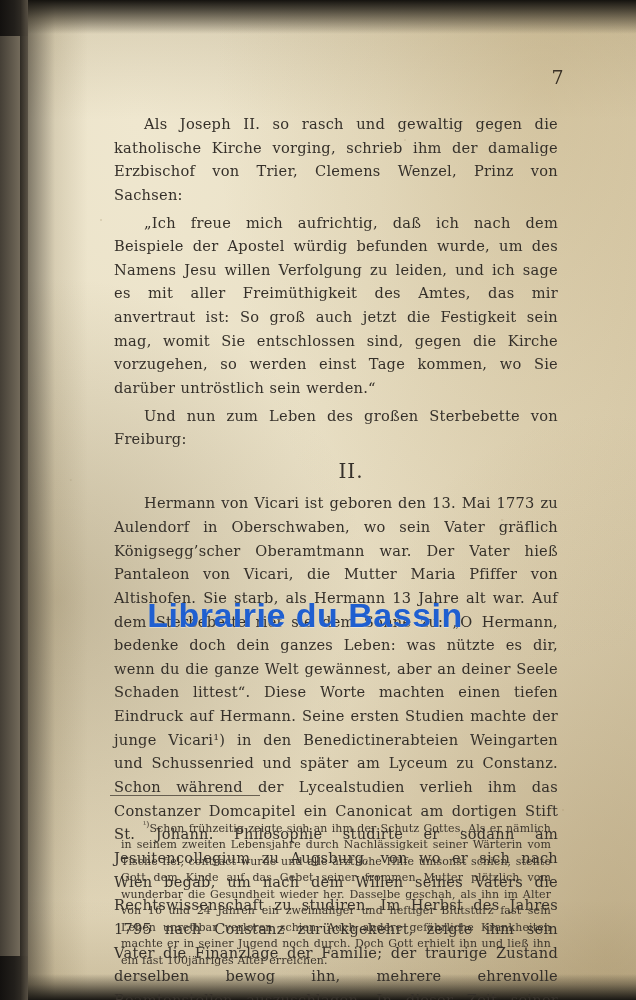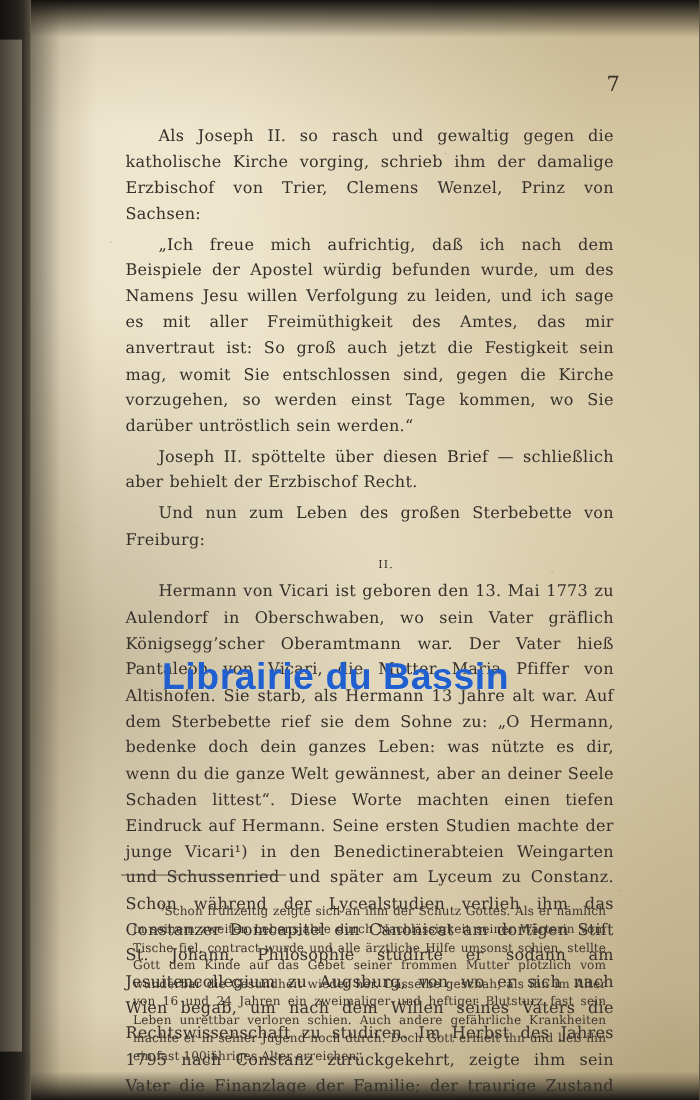--- a/index.html
+++ b/index.html
@@ -71,21 +71,21 @@
     font-size:14.6px;
     line-height:1.62;
     text-align:justify;
     font-family:"DejaVu Serif", serif;
     letter-spacing:.25px;
     word-spacing:.6px;
   }
   .body p{margin:4px;text-indent:30px;}
   .section-num{
     text-align:center;margin:10px 0 6px 0;text-indent:0;
-    font-size:10px;letter-spacing:1px;
+    font-size:20px;letter-spacing:1px;
   }
   .rule{
     position:absolute;left:82px;top:795px;width:150px;height:1px;
     background:#4a4238;opacity:.8;
   }
   .footnote{
     position:absolute;left:82px;top:808px;width:452px;
     color:#3c352c;
     font-size:11px;
     line-height:1.5;
@@ -137,21 +137,20 @@
   <div class="page-top-shadow"></div>
   <div class="page-bottom-shadow"></div>
 
   <div class="content" style="left:28px;">
 
     <div class="folio">7</div>
 
     <div class="body">
       <p>Als Joseph II. so rasch und gewaltig gegen die katholische Kirche vorging, schrieb ihm der damalige Erzbischof von Trier, Clemens Wenzel, Prinz von Sachsen:</p>
       <p>„Ich freue mich aufrichtig, daß ich nach dem Beispiele der Apostel würdig befunden wurde, um des Namens Jesu willen Verfolgung zu leiden, und ich sage es mit aller Freimüthigkeit des Amtes, das mir anvertraut ist: So groß auch jetzt die Festigkeit sein mag, womit Sie entschlossen sind, gegen die Kirche vorzugehen, so werden einst Tage kommen, wo Sie darüber untröstlich sein werden.“</p>
-      <p>Joseph II. spöttelte über diesen Brief — schließlich aber behielt der Erzbischof Recht.</p>
       <p>Und nun zum Leben des großen Sterbebette von Freiburg:</p>
       <p class="section-num">II.</p>
       <p>Hermann von Vicari ist geboren den 13. Mai 1773 zu Aulendorf in Oberschwaben, wo sein Vater gräflich Königsegg’scher Oberamtmann war. Der Vater hieß Pantaleon von Vicari, die Mutter Maria Pfiffer von Altishofen. Sie starb, als Hermann 13 Jahre alt war. Auf dem Sterbebette rief sie dem Sohne zu: „O Hermann, bedenke doch dein ganzes Leben: was nützte es dir, wenn du die ganze Welt gewännest, aber an deiner Seele Schaden littest“. Diese Worte machten einen tiefen Eindruck auf Hermann. Seine ersten Studien machte der junge Vicari¹) in den Benedictinerabteien Weingarten und Schussenried und später am Lyceum zu Constanz. Schon während der Lycealstudien verlieh ihm das Constanzer Domcapitel ein Canonicat am dortigen Stift St. Johann. Philosophie studirte er sodann am Jesuitencollegium zu Augsburg, von wo er sich nach Wien begab, um nach dem Willen seines Vaters die Rechtswissenschaft zu studiren. Im Herbst des Jahres 1795 nach Constanz zurückgekehrt, zeigte ihm sein Vater die Finanzlage der Familie; der traurige Zustand derselben bewog ihn, mehrere ehrenvolle Beamtenstellen auszuschlagen. In dieser Zeit seiner juristischen Praxis, als Gesandtschafts-Secretär bei dem schwäbischen Kreisconvent in Augsburg und Ulm, unterzog er sich den strengen Prüfungen in Dillingen, wodurch er am 12. Mai 1797 die Doctorwürde beider Rechte erhielt. Nach dem Tode seines Vaters verließ er den weltlichen Beruf und widmete sich im Seminar zu Constanz ganz dem</p>
     </div>
 
     <div class="rule"></div>
 
     <div class="footnote">
       <p><sup>¹)</sup><span>Schon frühzeitig zeigte sich an ihm der Schutz Gottes. Als er nämlich in seinem zweiten Lebensjahre durch Nachlässigkeit seiner Wärterin vom Tische fiel, contract wurde und alle ärztliche Hilfe umsonst schien, stellte Gott dem Kinde auf das Gebet seiner frommen Mutter plötzlich vom wunderbar die Gesundheit wieder her. Dasselbe geschah, als ihn im Alter von 16 und 24 Jahren ein zweimaliger und heftiger Blutsturz fast sein Leben unrettbar verloren schien. Auch andere gefährliche Krankheiten machte er in seiner Jugend noch durch. Doch Gott erhielt ihn und ließ ihn ein fast 100jähriges Alter erreichen.</span></p>
     </div>

